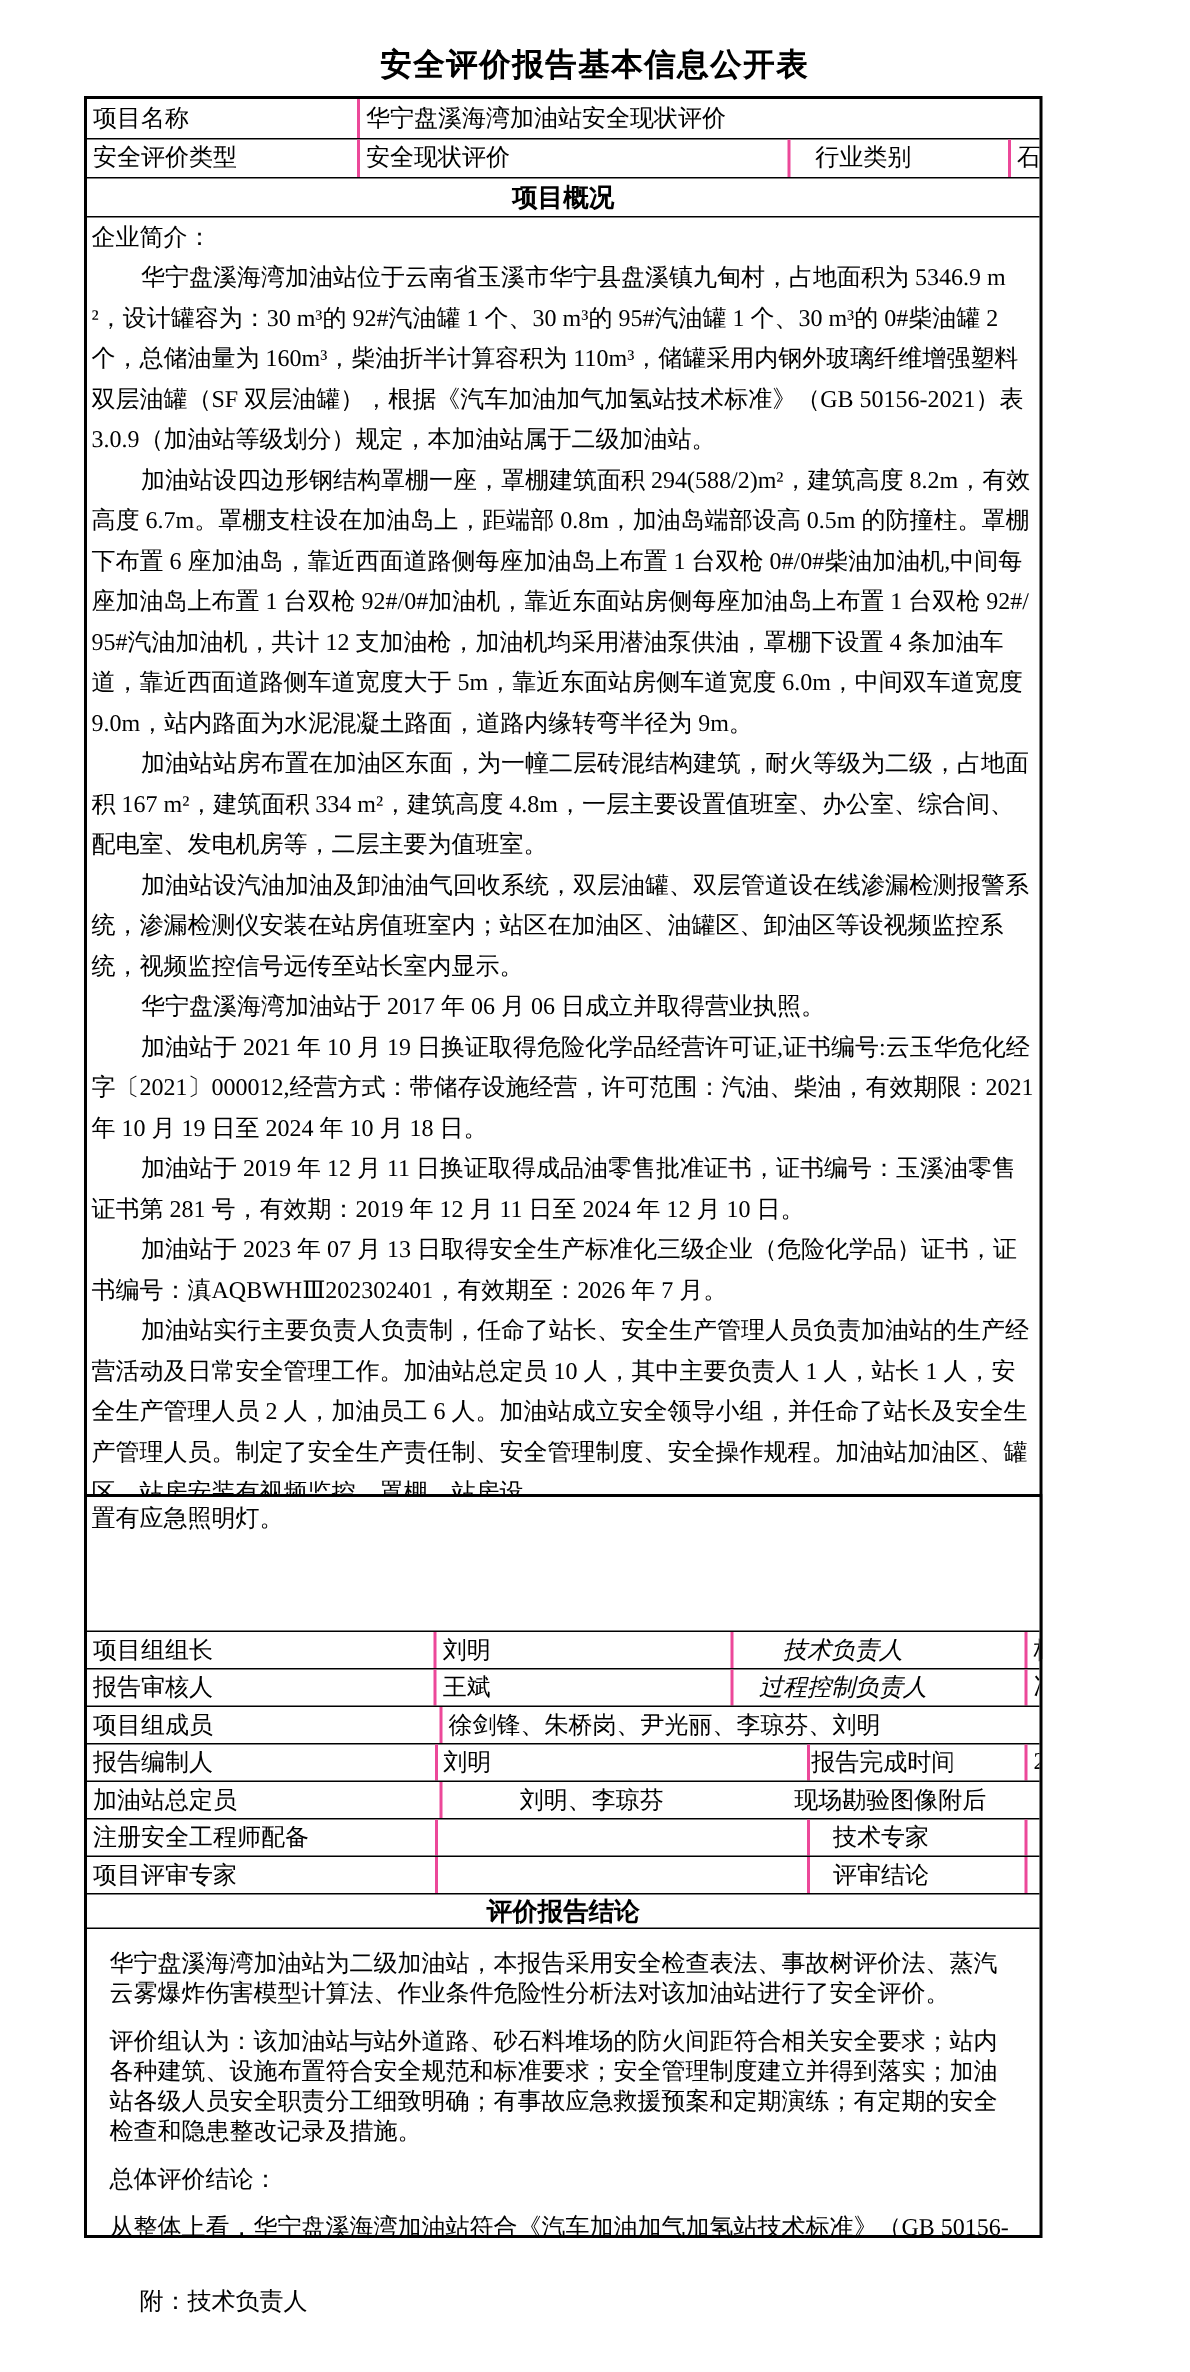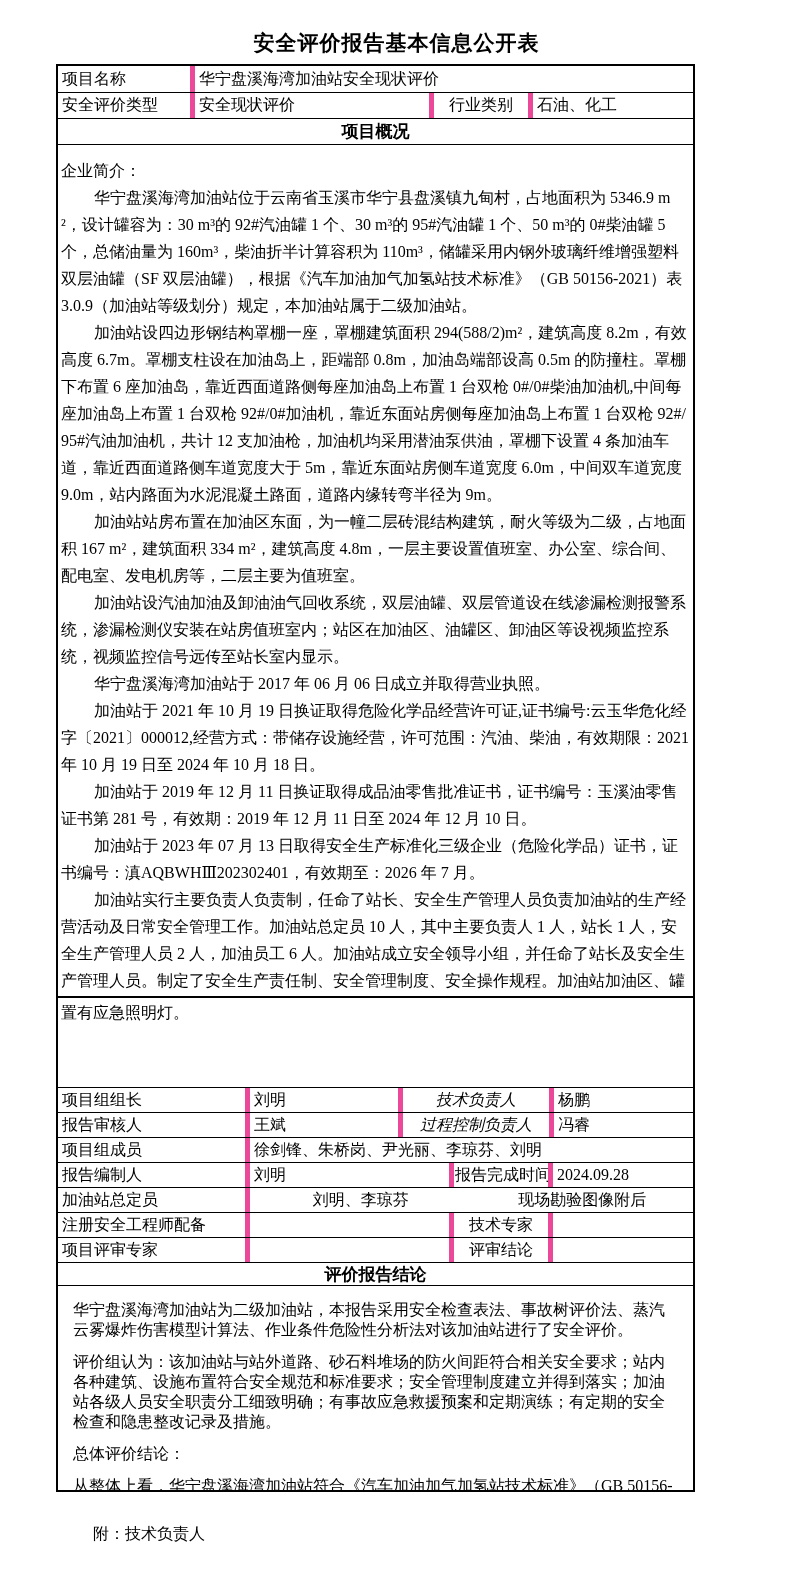--- a/index.html
+++ b/index.html
@@ -27,21 +27,21 @@
     width: 639px;
     border: 2px solid #000;
     display: flex;
     flex-direction: column;
     background: #fff;
   }
   .tbl1 { top: 64px; height: 1042px; }
   .tbl2 { top: 996px; height: 496px; }
   .row { display: flex; flex: 0 0 auto; }
   .bt { border-top: 1px solid #000; }
-  .bl { border-left: 5px solid #ec4899; }
+  .bl { border-left: 2px solid #ec4899; margin-left: 48px; }
   .cell {
     display: flex;
     align-items: center;
     padding: 0 4px;
     font-size: 16px;
     overflow: hidden;
     white-space: nowrap;
   }
   .tight { padding: 0 1px; }
   .h26 { height: 26px; }
@@ -60,21 +60,21 @@
     display: flex;
     justify-content: center;
     align-items: center;
     font-weight: bold;
     font-size: 17px;
     text-align: right;
   }
   .content {
     flex: 1;
     overflow: hidden;
-    padding: 12px 3px;
+    padding: 0 3px;
     font-size: 16px;
     line-height: 27px;
     word-break: break-all;
   }
   .content p { margin: 0; text-indent: 33px; }
   .content p.noindent { text-indent: 0; }
   .cont-cell {
     flex: 0 0 auto;
     height: 89px;
     padding: 2px 3px;
@@ -111,21 +111,21 @@
     </div>
     <div class="row h26 bt">
       <div class="cell w132">安全评价类型</div>
       <div class="cell bl w239">安全现状评价</div>
       <div class="cell bl w99 center">行业类别</div>
       <div class="cell bl flex1">石油、化工</div>
     </div>
     <div class="row h26 bt header-row">项目概况</div>
     <div class="content bt">
       <p class="noindent">企业简介：</p>
-      <p>华宁盘溪海湾加油站位于云南省玉溪市华宁县盘溪镇九甸村，占地面积为 5346.9 m²，设计罐容为：30 m³的 92#汽油罐 1 个、30 m³的 95#汽油罐 1 个、50 m³的 0#柴油罐 5 个，总储油量为 160m³，柴油折半计算容积为 110m³，储罐采用内钢外玻璃纤维增强塑料双层油罐（SF 双层油罐），根据《汽车加油加气加氢站技术标准》（GB 50156-2021）表 3.0.9（加油站等级划分）规定，本加油站属于二级加油站。</p>
+      <p>华宁盘溪海湾加油站位于云南省玉溪市华宁县盘溪镇九甸村，占地面积为 5346.9 m²，设计罐容为：30 m³的 92#汽油罐 1 个、30 m³的 95#汽油罐 1 个、30 m³的 0#柴油罐 2 个，总储油量为 160m³，柴油折半计算容积为 110m³，储罐采用内钢外玻璃纤维增强塑料双层油罐（SF 双层油罐），根据《汽车加油加气加氢站技术标准》（GB 50156-2021）表 3.0.9（加油站等级划分）规定，本加油站属于二级加油站。</p>
       <p>加油站设四边形钢结构罩棚一座，罩棚建筑面积 294(588/2)m²，建筑高度 8.2m，有效高度 6.7m。罩棚支柱设在加油岛上，距端部 0.8m，加油岛端部设高 0.5m 的防撞柱。罩棚下布置 6 座加油岛，靠近西面道路侧每座加油岛上布置 1 台双枪 0#/0#柴油加油机,中间每座加油岛上布置 1 台双枪 92#/0#加油机，靠近东面站房侧每座加油岛上布置 1 台双枪 92#/95#汽油加油机，共计 12 支加油枪，加油机均采用潜油泵供油，罩棚下设置 4 条加油车道，靠近西面道路侧车道宽度大于 5m，靠近东面站房侧车道宽度 6.0m，中间双车道宽度 9.0m，站内路面为水泥混凝土路面，道路内缘转弯半径为 9m。</p>
       <p>加油站站房布置在加油区东面，为一幢二层砖混结构建筑，耐火等级为二级，占地面积 167 m²，建筑面积 334 m²，建筑高度 4.8m，一层主要设置值班室、办公室、综合间、配电室、发电机房等，二层主要为值班室。</p>
       <p>加油站设汽油加油及卸油油气回收系统，双层油罐、双层管道设在线渗漏检测报警系统，渗漏检测仪安装在站房值班室内；站区在加油区、油罐区、卸油区等设视频监控系统，视频监控信号远传至站长室内显示。</p>
       <p>华宁盘溪海湾加油站于 2017 年 06 月 06 日成立并取得营业执照。</p>
       <p>加油站于 2021 年 10 月 19 日换证取得危险化学品经营许可证,证书编号:云玉华危化经字〔2021〕000012,经营方式：带储存设施经营，许可范围：汽油、柴油，有效期限：2021 年 10 月 19 日至 2024 年 10 月 18 日。</p>
       <p>加油站于 2019 年 12 月 11 日换证取得成品油零售批准证书，证书编号：玉溪油零售证书第 281 号，有效期：2019 年 12 月 11 日至 2024 年 12 月 10 日。</p>
       <p>加油站于 2023 年 07 月 13 日取得安全生产标准化三级企业（危险化学品）证书，证书编号：滇AQBWHⅢ202302401，有效期至：2026 年 7 月。</p>
       <p>加油站实行主要负责人负责制，任命了站长、安全生产管理人员负责加油站的生产经营活动及日常安全管理工作。加油站总定员 10 人，其中主要负责人 1 人，站长 1 人，安全生产管理人员 2 人，加油员工 6 人。加油站成立安全领导小组，并任命了站长及安全生产管理人员。制定了安全生产责任制、安全管理制度、安全操作规程。加油站加油区、罐区、站房安装有视频监控，罩棚、站房设</p>
     </div>
   </div>

